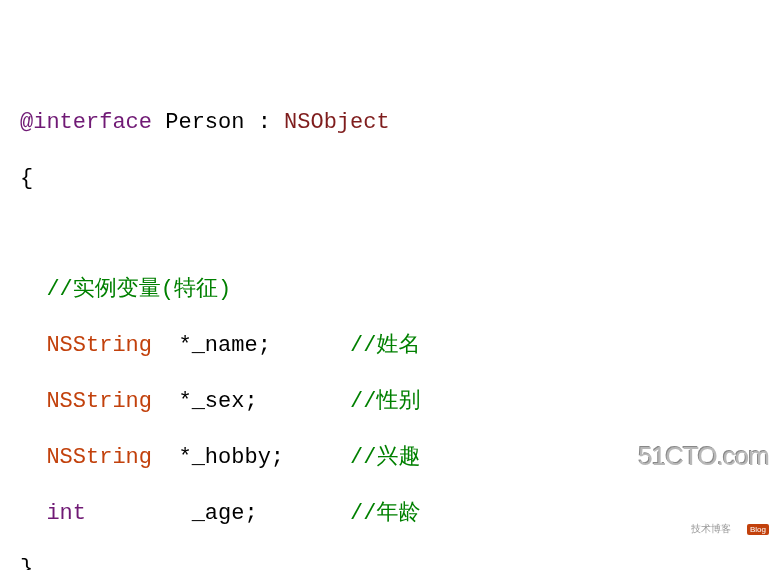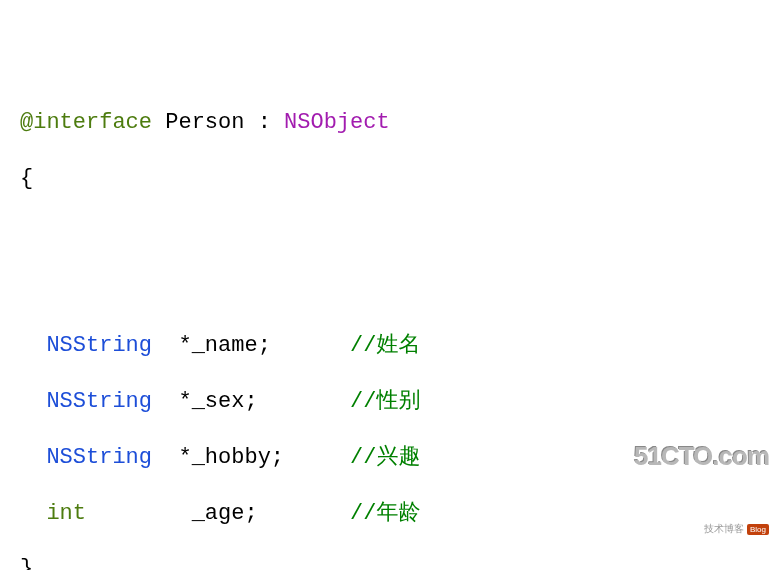--- a/index.html
+++ b/index.html
@@ -10,64 +10,64 @@
       padding: 8px 20px;
       white-space: pre;
       position: relative;
       width: 781px;
       height: 570px;
       overflow: hidden;
     }
     .code-line {
       line-height: 1.4;
     }
-    .kw { color: #4d7c0f; text-align: right; }
-    .type { color: #a21caf; }
+    .kw { color: #701a75; text-align: right; }
+    .type { color: #7f1d1d; }
     .class { color: #000000; text-align: center; }
-    .nstype { color: #1d4ed8; }
+    .nstype { color: #c2410c; }
     .comment { color: #008000; }
     .punct { color: #000000; }
     .watermark {
       position: absolute;
       bottom: 8px;
       right: 12px;
       text-align: right;
       font-family: Arial, sans-serif;
     }
     .wm-main {
       font-size: 26px;
-      font-weight: 700;
+      font-weight: 400;
       color: #b8b8b8;
       letter-spacing: -1px;
       text-shadow: 1px 1px 0 #fff, -1px -1px 0 #888;
     }
     .wm-sub {
       font-size: 10px;
       color: #999;
       margin-top: -2px;
     }
     .wm-blog {
       display: inline-block;
       background: #c2410c;
       color: #fff;
       font-size: 8px;
       padding: 1px 3px;
       border-radius: 2px;
-      margin-left: 3px;
+      margin-left: 16px;
     }
   </style>
 </head>
 <body>
 
 
 
 <div class="code-line"><span class="kw">@interface</span><span class="class"> </span><span class="class">Person</span><span class="class"> </span><span class="punct">:</span><span class="class"> </span><span class="type">NSObject</span></div>
 <div class="code-line"><span class="punct">{</span></div>
 <div class="code-line"><span>  </span></div>
-<div class="code-line"><span>  </span></div>
+<div class="code-line"><span>  </span><span class="comment">//实例变量(特征)</span></div>
 <div class="code-line"><span>  </span><span class="nstype">NSString</span><span>  </span><span class="punct">*_name;</span><span>      </span><span class="comment">//姓名</span></div>
 <div class="code-line"><span>  </span><span class="nstype">NSString</span><span>  </span><span class="punct">*_sex;</span><span>       </span><span class="comment">//性别</span></div>
 <div class="code-line"><span>  </span><span class="nstype">NSString</span><span>  </span><span class="punct">*_hobby;</span><span>     </span><span class="comment">//兴趣</span></div>
 <div class="code-line"><span>  </span><span class="kw">int</span><span>        </span><span class="punct">_age;</span><span>       </span><span class="comment">//年龄</span></div>
 <div class="code-line"><span class="punct">}</span></div>
 
 
 
 
 

